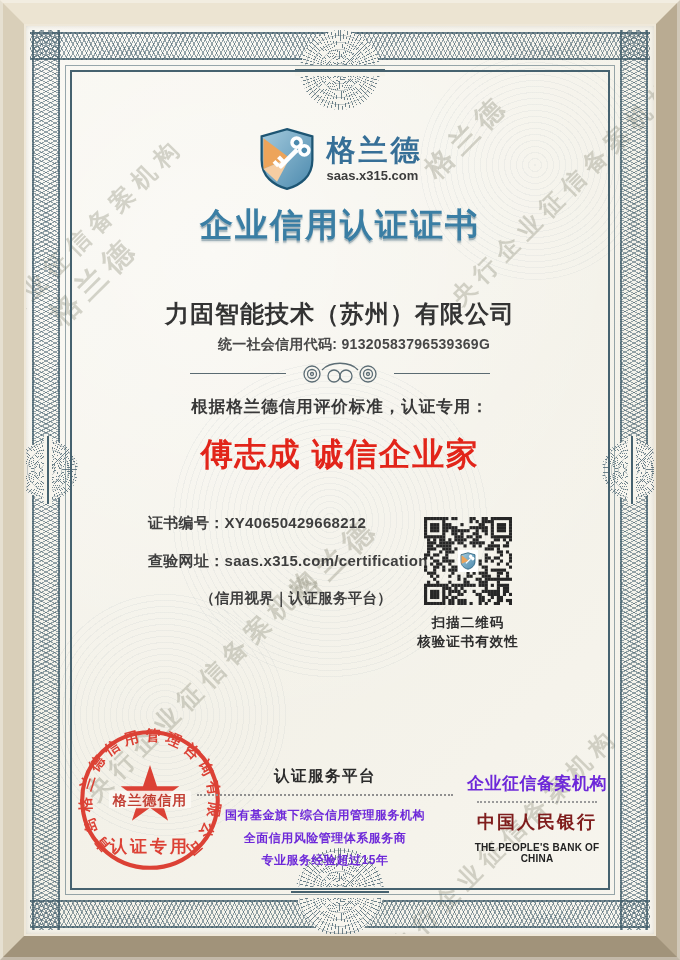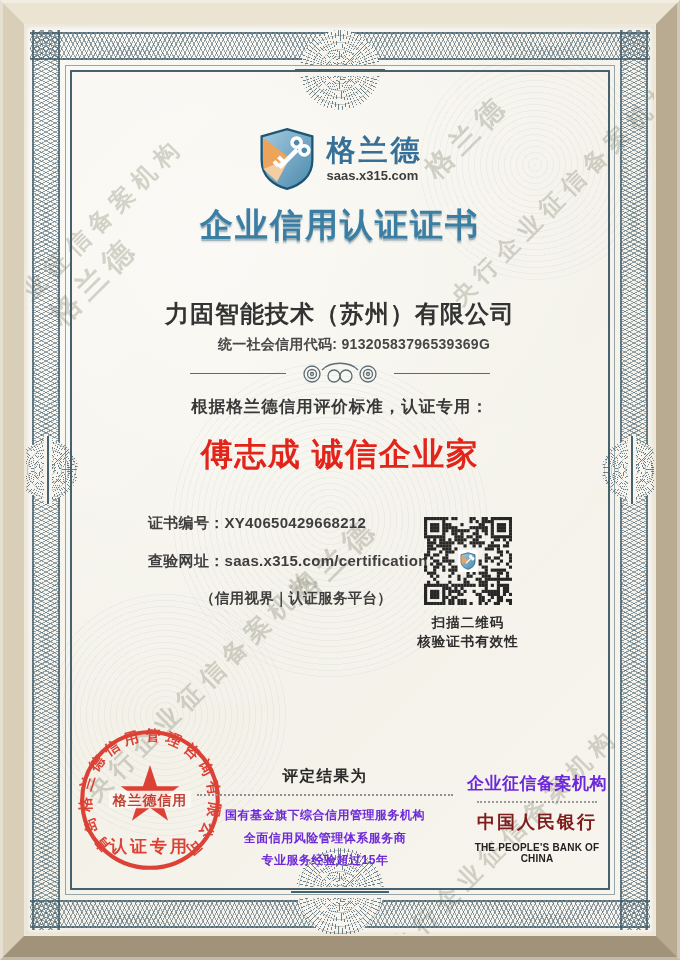--- a/index.html
+++ b/index.html
@@ -619,21 +619,21 @@
       <polygon points="74,40 80.8,60.7 102.5,60.7 84.9,73.6 91.6,94.3 74,81.5 56.4,94.3 63.1,73.6 45.5,60.7 67.2,60.7" fill="#da372b"></polygon>
       <text font-size="14.5" font-weight="bold" fill="#da372b" letter-spacing="5">
         <textPath href="#sealArc">青岛格兰德信用管理咨询有限公司</textPath>
       </text>
       <rect x="34" y="65" width="80" height="17" rx="2" fill="#fbf9f4" opacity="0.9"></rect>
       <text x="74" y="78.5" text-anchor="middle" font-size="13.5" font-weight="bold" fill="#bf352a" letter-spacing="1">格兰德信用</text>
       <text x="74" y="125" text-anchor="middle" font-size="16.5" font-weight="bold" fill="#da372b" letter-spacing="3">认证专用</text>
     </svg>
 
     <div class="f-center">
-      <div class="slogan">评定结果为</div>
+      <div class="slogan">认证服务平台</div>
       <div class="dots"></div>
       <div class="fline">国有基金旗下综合信用管理服务机构</div>
       <div class="fline">全面信用风险管理体系服务商</div>
       <div class="fline">专业服务经验超过15年</div>
     </div>
 
     <div class="f-right">
       <div class="registry-title">企业征信备案机构</div>
       <div class="dots2"></div>
       <div class="bank">中国人民银行</div>

